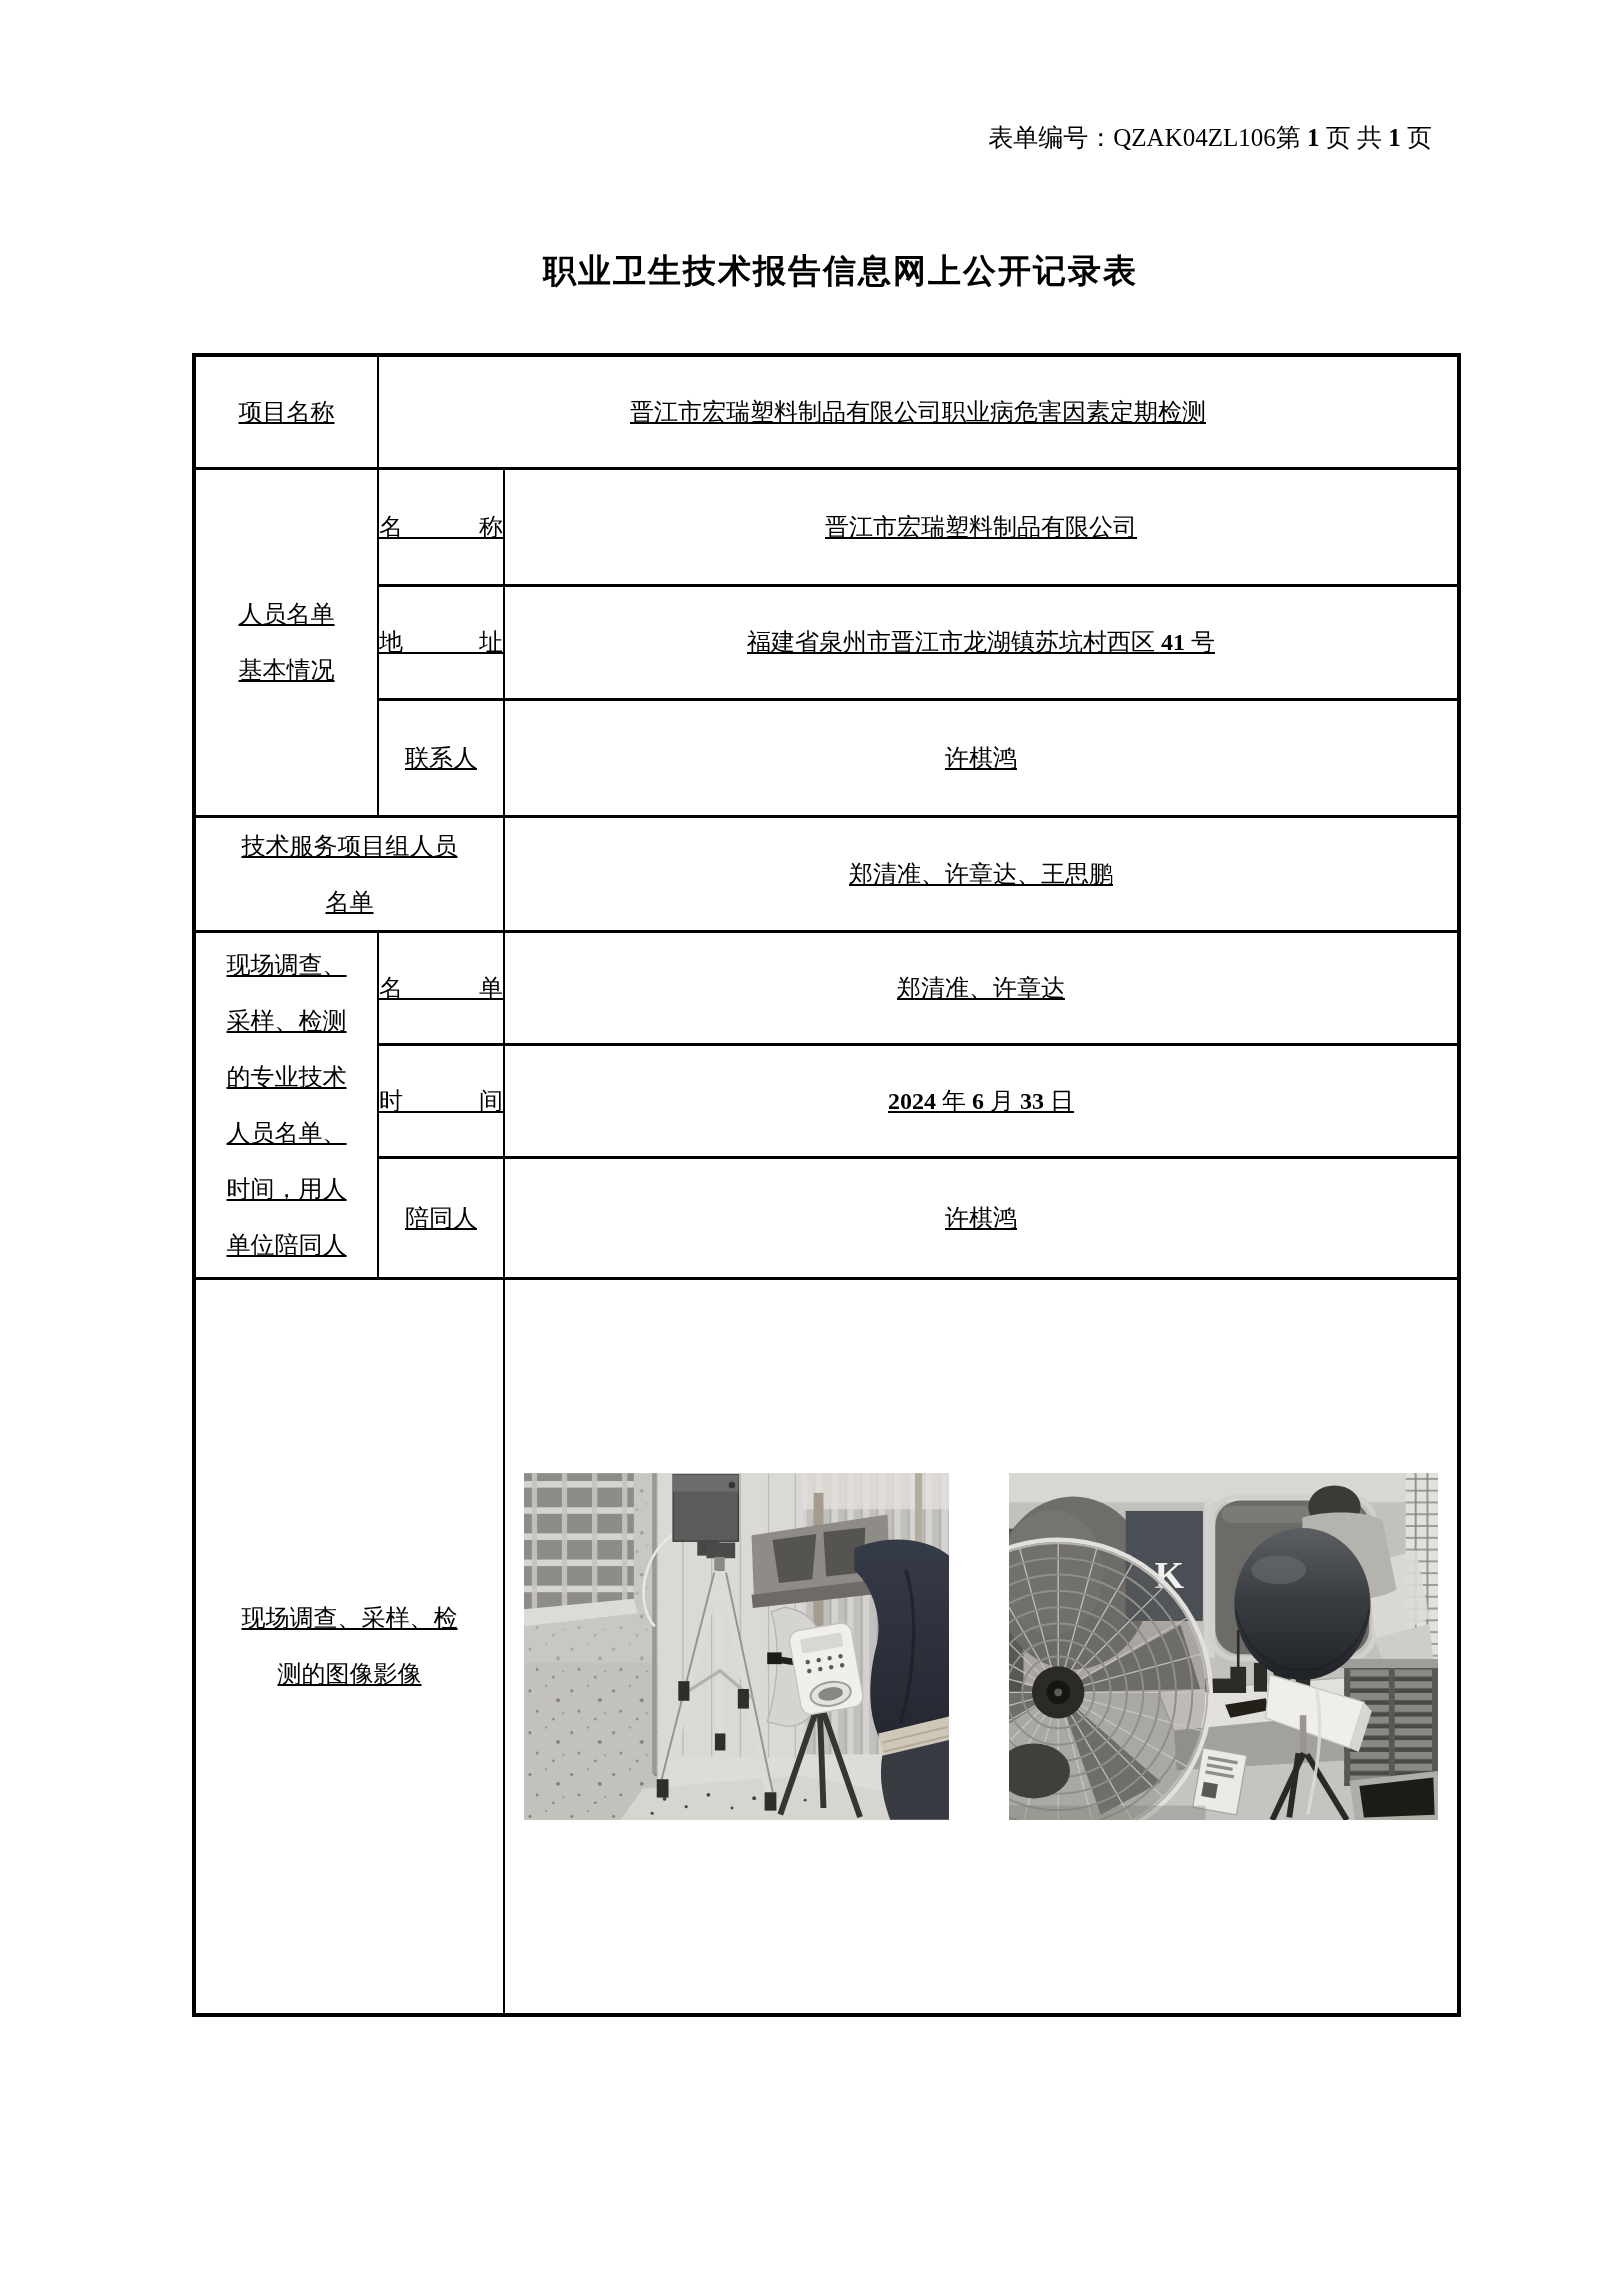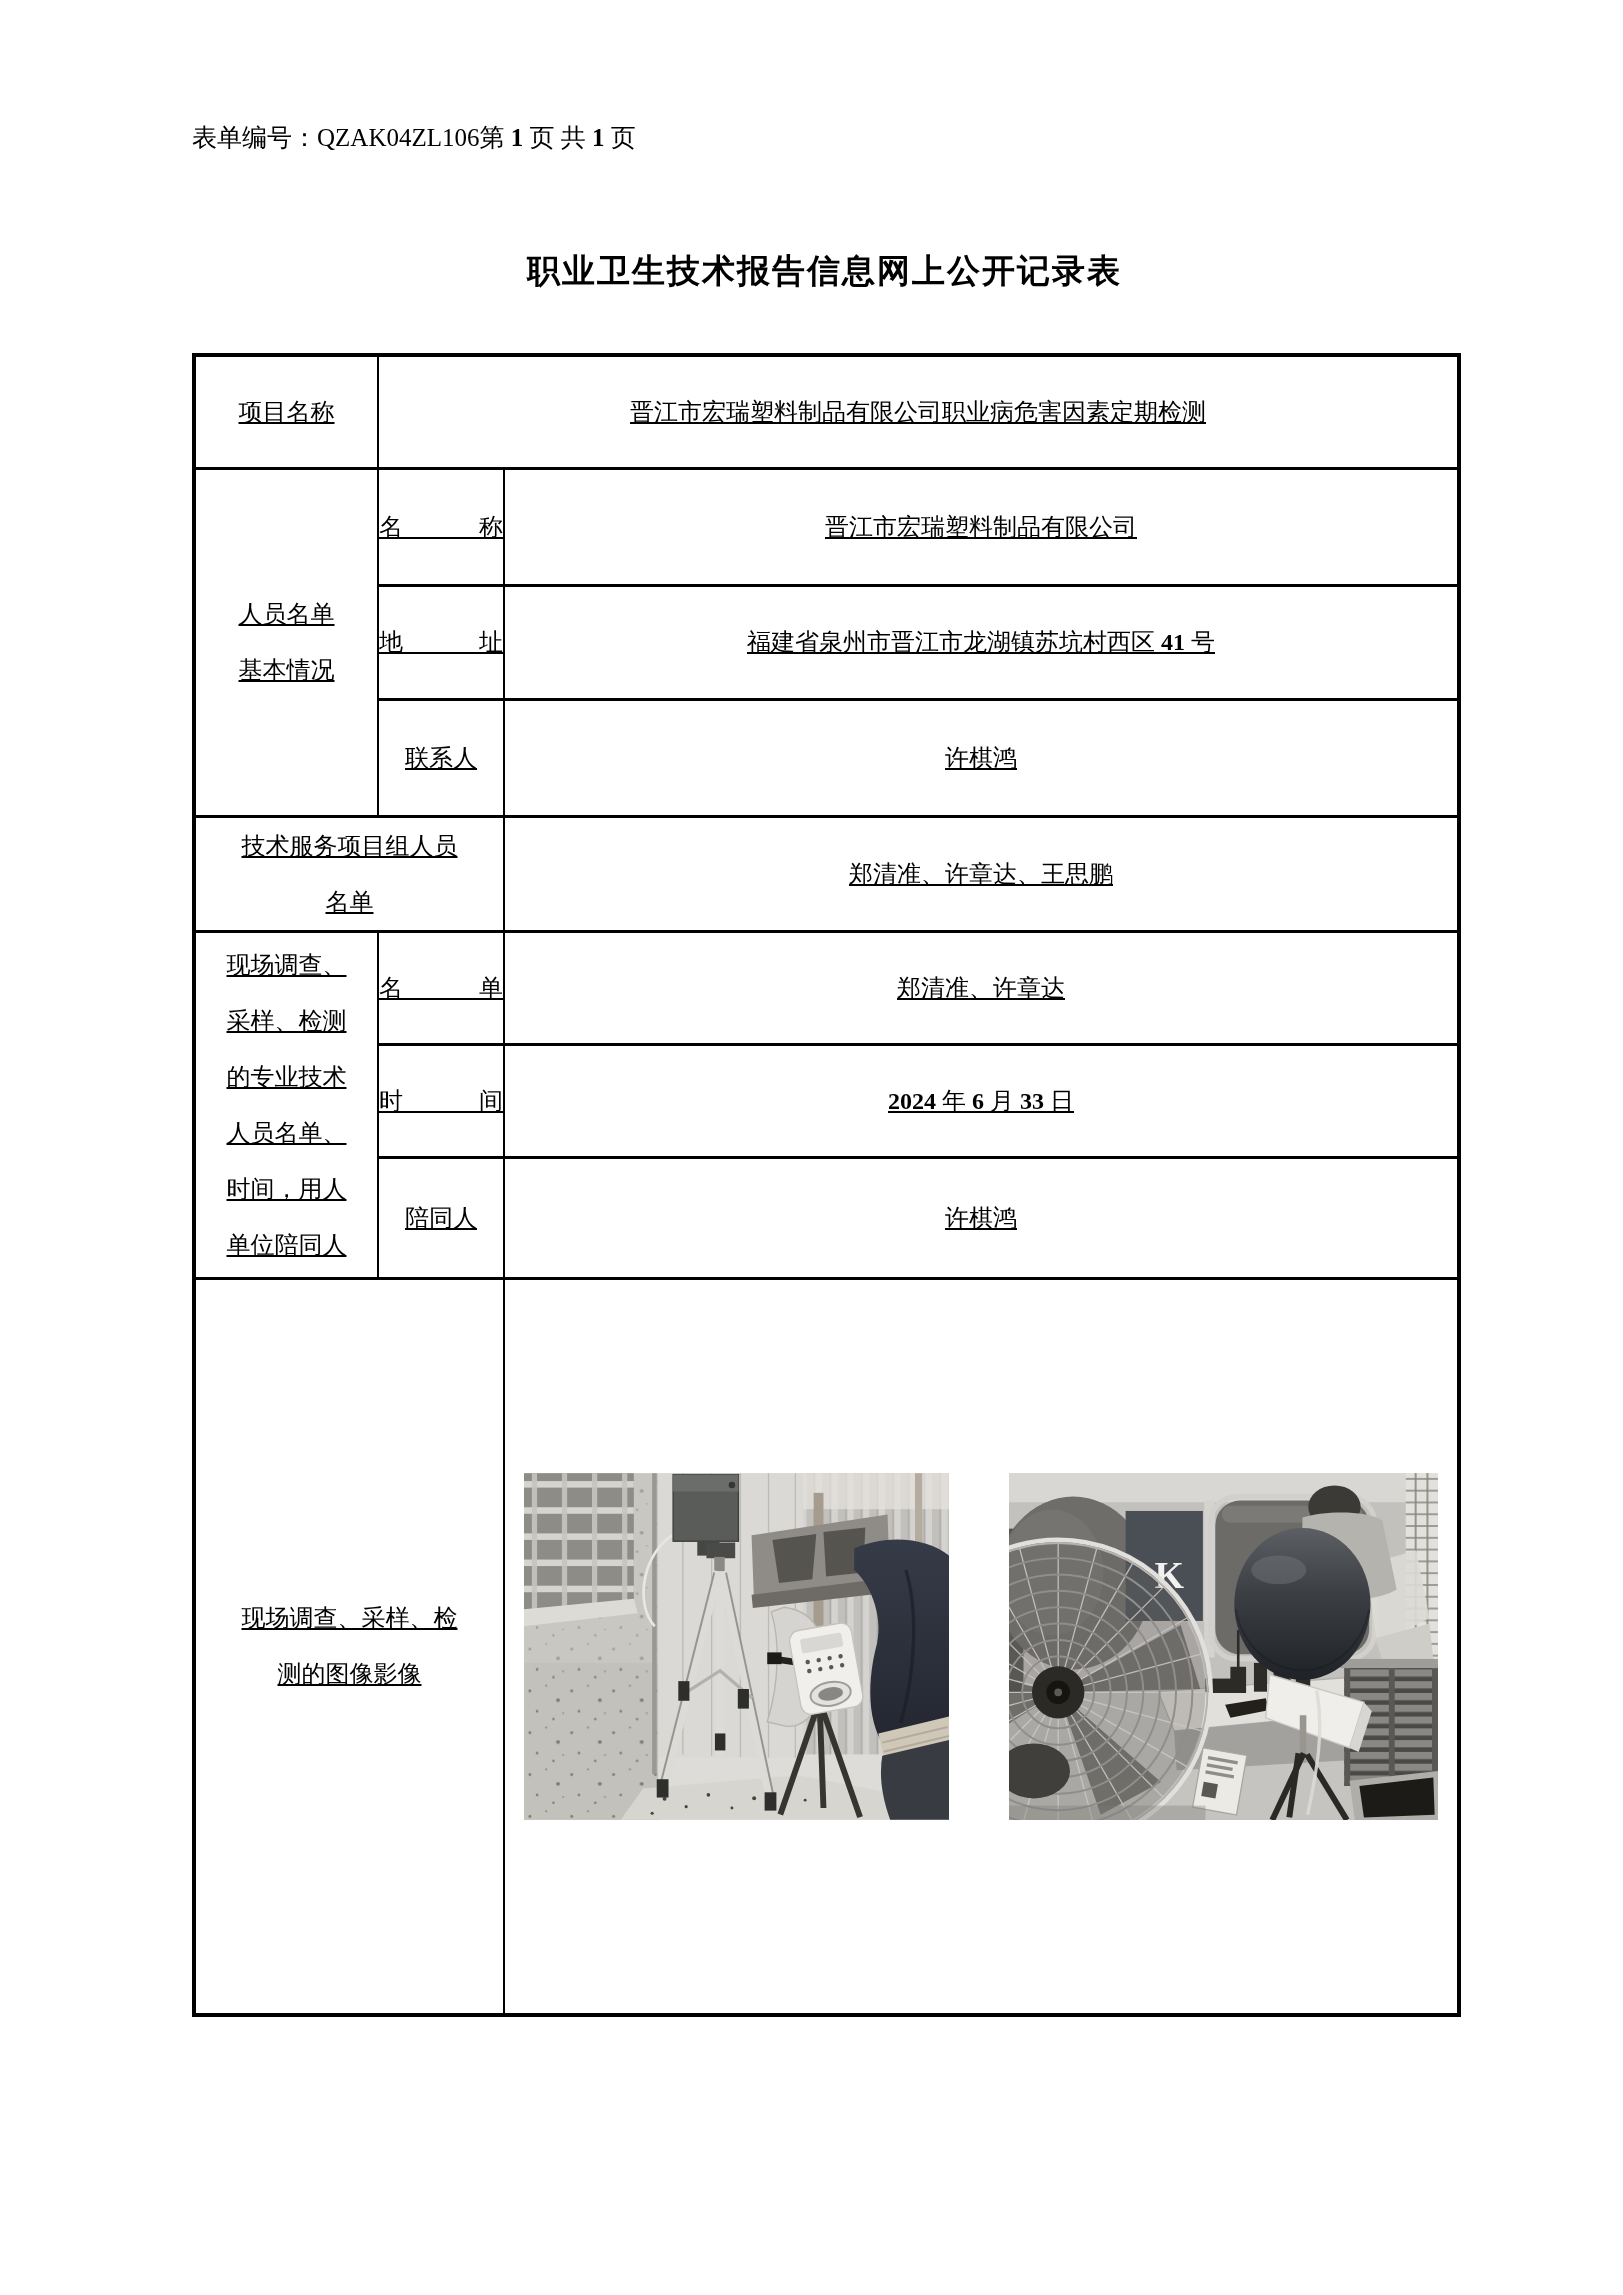--- a/index.html
+++ b/index.html
@@ -1,19 +1,19 @@
 <!DOCTYPE html>
 <html style="font-size:10.5px"><head>
 <meta charset="utf-8">
 <style>
   html,body{margin:0;padding:0;background:#ffffff;}
   body{width:1623px;height:2295px;font-family:"Liberation Serif","DejaVu Serif",serif;color:#000;}
   .page{position:relative;width:1623px;height:2295px;background:#fff;overflow:hidden;}
-  .header{position:absolute;left:192px;top:123px;width:1240px;display:flex;justify-content:flex-start;align-items:baseline;font-size:25px;line-height:1.2;}
-  .title{position:absolute;left:192px;top:249px;width:1265px;text-align:center;font-size:33px;font-weight:bold;letter-spacing:2px;}
+  .header{position:absolute;left:192px;top:123px;width:1240px;display:flex;justify-content:flex-end;align-items:baseline;font-size:25px;line-height:1.2;}
+  .title{position:absolute;left:208px;top:249px;width:1265px;text-align:center;font-size:33px;font-weight:bold;letter-spacing:2px;}
   table.rec{position:absolute;left:192px;top:353px;width:1265px;border-collapse:collapse;table-layout:fixed;font-size:24px;border:4.6px solid #000;text-decoration:underline;}
   table.rec td{border:2px solid #000;border-top-width:3.3px;border-bottom-width:3.3px;text-align:center;vertical-align:middle;padding:0;line-height:56px;overflow:hidden;}
   td.pre{white-space:pre-line;}
   td.sp{text-align:justify;text-align-last:justify;padding:0 19.6px;}
   .b{font-weight:bold;}
   td.photos-cell{line-height:0;}
   .photos{display:flex;justify-content:center;align-items:center;gap:60px;}
   .photos svg{display:block;}
 </style>
 </head>

